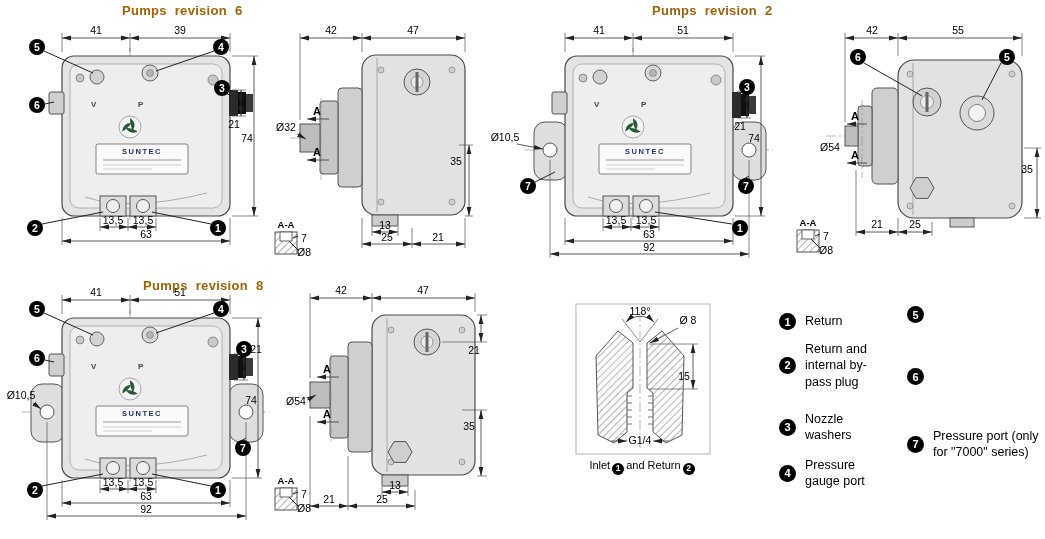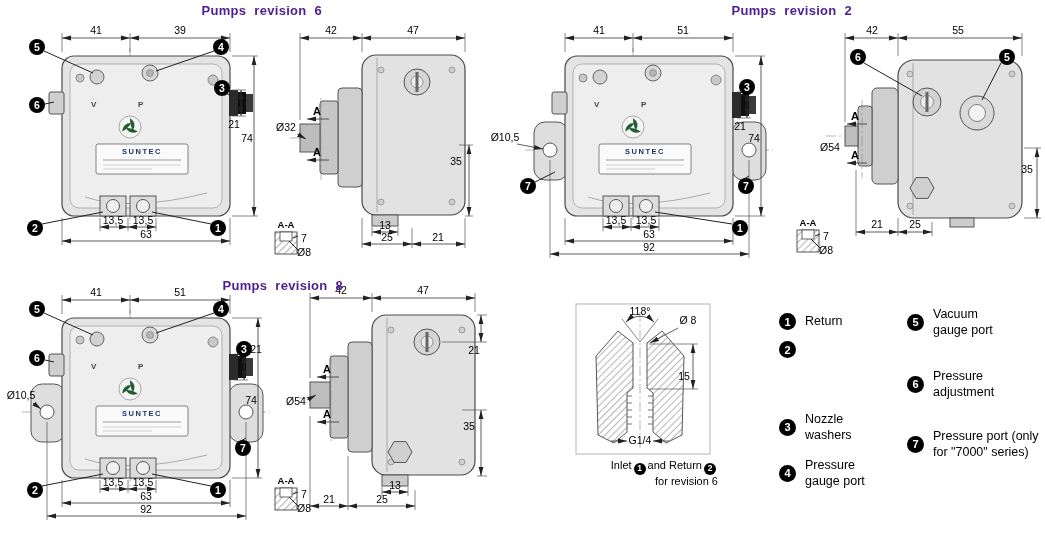--- a/index.html
+++ b/index.html
@@ -1,21 +1,21 @@
 <!DOCTYPE html>
 <html><head>
 <meta charset="utf-8">
 <style>
   html,body{margin:0;padding:0;background:#fff}
   .stage{position:relative;width:1045px;height:539px;background:#fff;
          font-family:"Liberation Sans",sans-serif;overflow:hidden}
   .stage svg{position:absolute;left:0;top:0}
-  .title{position:absolute;font-weight:bold;font-size:13px;color:#4c1d95;
-         text-align:right;word-spacing:4px;letter-spacing:.3px}
-  .caption{position:absolute;left:506px;top:459px;width:212px;text-align:right;
+  .title{position:absolute;font-weight:bold;font-size:13px;color:#a16207;
+         text-align:left;word-spacing:4px;letter-spacing:.3px}
+  .caption{position:absolute;left:537px;top:459px;width:212px;text-align:center;
            font-size:11px;line-height:13.5px;color:#000}
   .cbadge{display:inline-flex;width:12px;height:12px;border-radius:50%;background:#000;
           color:#fff;font-size:8.5px;font-weight:bold;align-items:center;
           justify-content:center;vertical-align:-2px;margin:0 2px}
   .legend-item{position:absolute;display:flex;gap:9px;align-items:center}
   .lbadge{flex:0 0 auto;width:17px;height:17px;border-radius:50%;background:#000;color:#fff;
           font-weight:bold;font-size:11px;display:flex;align-items:center;justify-content:center}
   .llabel{font-size:12.5px;color:#000;line-height:1.3}
   
   .dimtext{font-family:"Liberation Sans",sans-serif;font-size:10.5px;fill:#000}
@@ -621,44 +621,42 @@
 </svg>
 
 <div class="title" style="left:122px;top:3px;width:200px">Pumps revision 6</div>
 <div class="title" style="left:652px;top:3px;width:200px">Pumps revision 2</div>
 <div class="title" style="left:143px;top:278px;width:200px">Pumps revision 8</div>
 
 <div class="caption">
   <div>
     <span>Inlet</span><span class="cbadge">1</span><span>and Return</span><span class="cbadge">2</span>
   </div>
-  <div>for revision 6</div>
 </div>
 
 <div class="legend-item" style="left:779px;top:313px">
   <span class="lbadge">1</span>
   <span class="llabel" style="width:84px">Return</span>
 </div>
 <div class="legend-item" style="left:779px;top:341px">
   <span class="lbadge">2</span>
+  <span class="llabel" style="width:80px">Return and internal by-pass plug</span>
 </div>
 <div class="legend-item" style="left:779px;top:411px">
   <span class="lbadge">3</span>
   <span class="llabel" style="width:48px">Nozzle washers</span>
 </div>
 <div class="legend-item" style="left:779px;top:457px">
   <span class="lbadge">4</span>
   <span class="llabel" style="width:66px">Pressure gauge port</span>
 </div>
 <div class="legend-item" style="left:907px;top:306px">
   <span class="lbadge">5</span>
-  <span class="llabel" style="width:70px">Vacuum gauge port</span>
 </div>
 <div class="legend-item" style="left:907px;top:368px">
   <span class="lbadge">6</span>
-  <span class="llabel" style="width:80px">Pressure adjustment</span>
 </div>
 <div class="legend-item" style="left:907px;top:428px">
   <span class="lbadge">7</span>
   <span class="llabel" style="width:112px">Pressure port (only for "7000" series)</span>
 </div>
 
 </div>
 
 </body></html>

